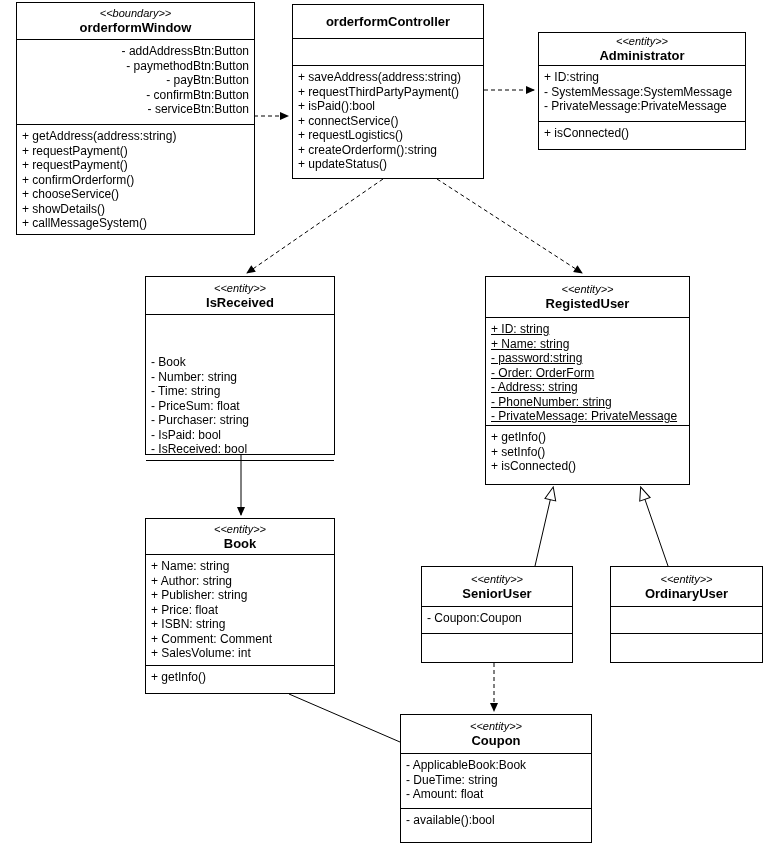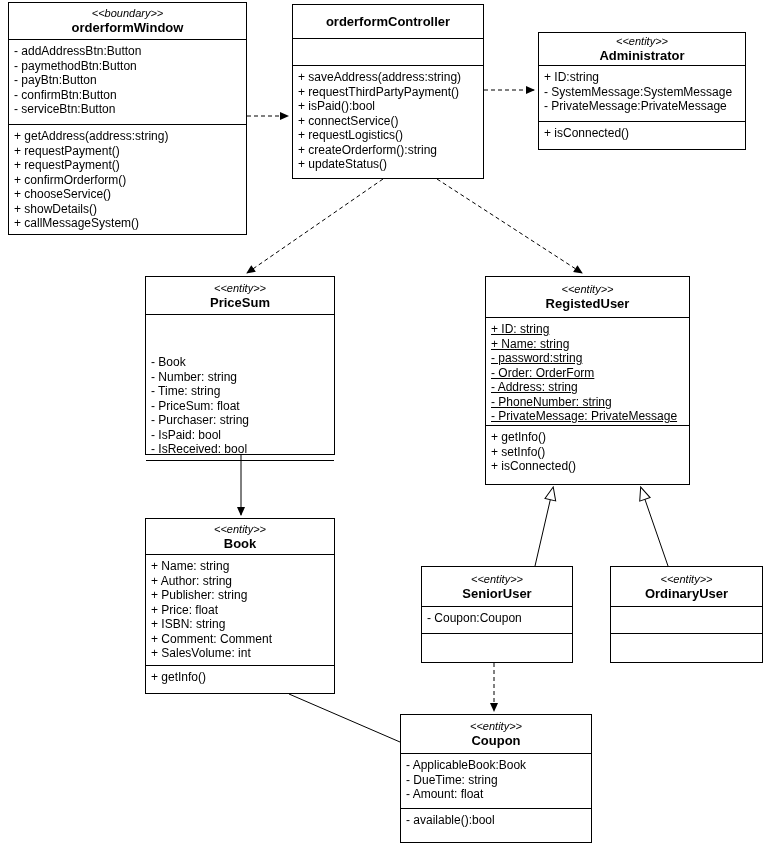--- a/index.html
+++ b/index.html
@@ -44,26 +44,26 @@
     <line x1="484" y1="90" x2="534" y2="90" stroke="#000000" stroke-width="1" stroke-dasharray="4 3" marker-end="url(#arrow-filled)"></line>
     <line x1="383" y1="179" x2="247" y2="273" stroke="#000000" stroke-width="1" stroke-dasharray="4 3" marker-end="url(#arrow-filled)"></line>
     <line x1="437" y1="179" x2="582" y2="273" stroke="#000000" stroke-width="1" stroke-dasharray="4 3" marker-end="url(#arrow-filled)"></line>
     <line x1="241" y1="455" x2="241" y2="515" stroke="#000000" stroke-width="1" marker-end="url(#arrow-filled)"></line>
     <line x1="535" y1="566" x2="553" y2="488" stroke="#000000" stroke-width="1" marker-end="url(#arrow-hollow)"></line>
     <line x1="668" y1="566" x2="641" y2="488" stroke="#000000" stroke-width="1" marker-end="url(#arrow-hollow)"></line>
     <line x1="494" y1="663" x2="494" y2="711" stroke="#000000" stroke-width="1" stroke-dasharray="4 3" marker-end="url(#arrow-filled)"></line>
     <line x1="289" y1="694" x2="400" y2="742" stroke="#000000" stroke-width="1"></line>
   </svg>
 
-  <div class="uml-class" style="left:8px;top:2px;width:239px;height:233px;">
+  <div class="uml-class" style="left:16px;top:2px;width:239px;height:233px;">
     <div class="uml-header" style="height:37px;">
       <div class="stereotype">&lt;&lt;boundary&gt;&gt;</div>
       <div class="class-name">orderformWindow</div>
     </div>
-    <div class="uml-sec attrs" style="height:85px;">
+    <div class="uml-sec attrs" style="height:85px;text-align:right;">
         <div class="member-line">- addAddressBtn:Button</div>
         <div class="member-line">- paymethodBtn:Button</div>
         <div class="member-line">- payBtn:Button</div>
         <div class="member-line">- confirmBtn:Button</div>
         <div class="member-line">- serviceBtn:Button</div>
       </div>
     <div class="uml-sec methods">
         <div class="member-line">+ getAddress(address:string)</div>
         <div class="member-line">+ requestPayment()</div>
         <div class="member-line">+ requestPayment()</div>
@@ -101,21 +101,21 @@
         <div class="member-line">- PrivateMessage:PrivateMessage</div>
       </div>
     <div class="uml-sec methods">
         <div class="member-line">+ isConnected()</div>
       </div>
   </div>
 
   <div class="uml-class" style="left:145px;top:276px;width:190px;height:179px;">
     <div class="uml-header" style="height:38px;">
       <div class="stereotype">&lt;&lt;entity&gt;&gt;</div>
-      <div class="class-name">PriceSum</div>
+      <div class="class-name">IsReceived</div>
     </div>
     <div class="uml-sec attrs" style="height:110px;margin-top:36px;">
         <div class="member-line">- Book</div>
         <div class="member-line">- Number: string</div>
         <div class="member-line">- Time: string</div>
         <div class="member-line">- PriceSum: float</div>
         <div class="member-line">- Purchaser: string</div>
         <div class="member-line">- IsPaid: bool</div>
         <div class="member-line">- IsReceived: bool</div>
       </div>

